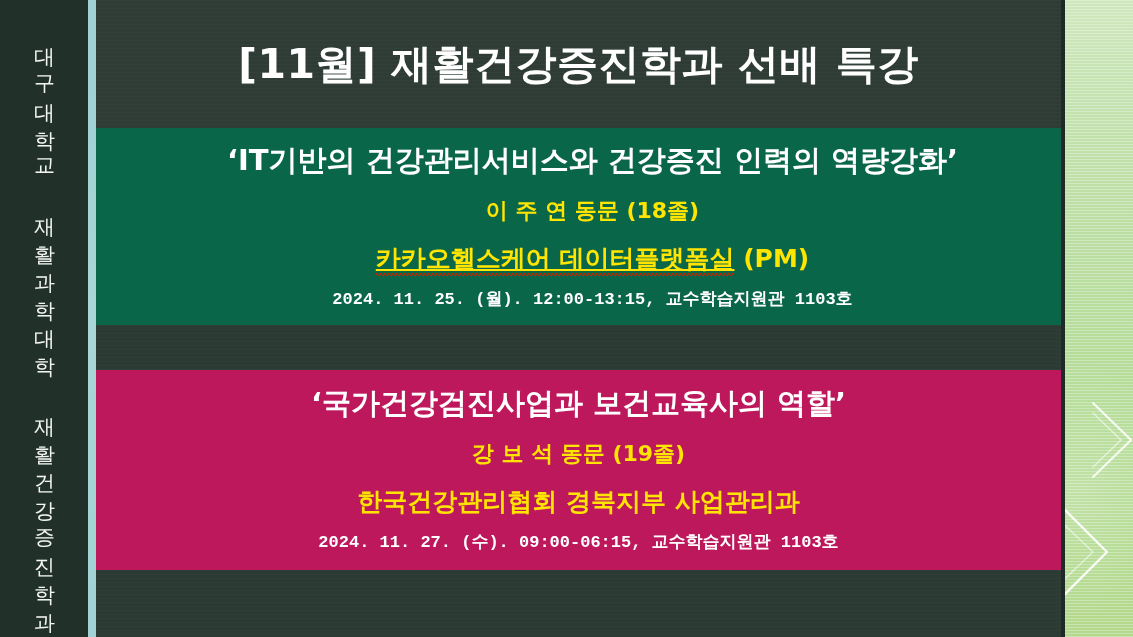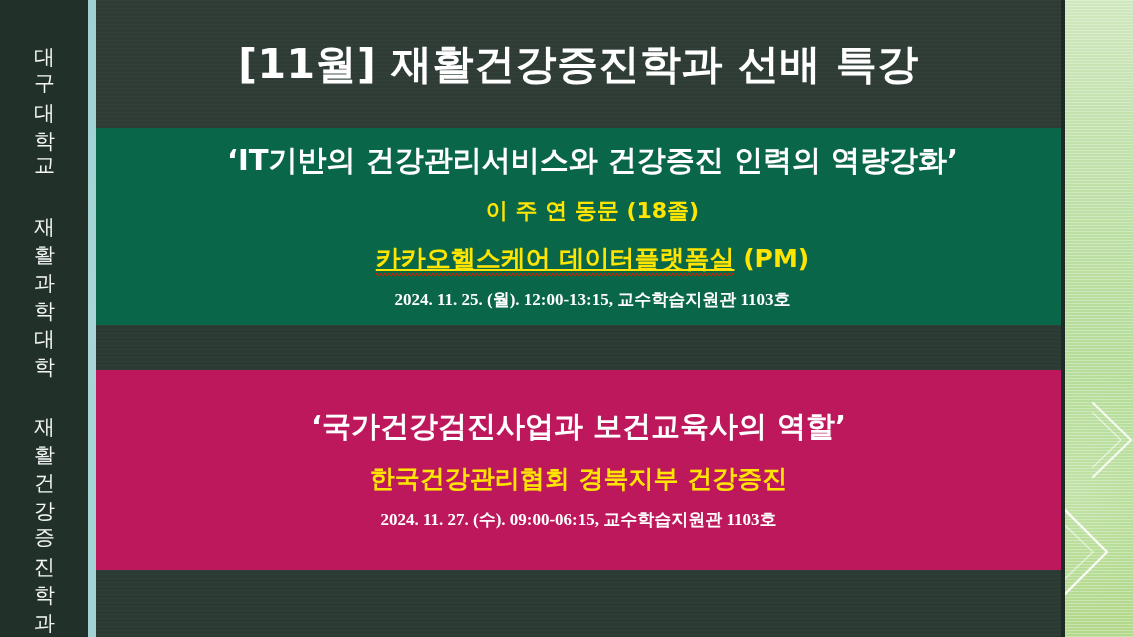--- a/index.html
+++ b/index.html
@@ -239,21 +239,21 @@
     background-position: 0 100%;
     padding-bottom: 3px;
   }
   .p-when {
     color: #ffffff;
     font-size: 17px;
     font-weight: bold;
     text-align: center;
     line-height: 1.2;
     margin: 0;
-    font-family: Liberation Serif, serif;
+    font-family: Liberation Mono, monospace;
   }
 
   
   .gap-tex {
     position: absolute;
     left: 0;
     width: 100%;
     background: repeating-linear-gradient(
       180deg,
       rgba(255,255,255,0.02) 0px,
@@ -301,18 +301,19 @@
 
     <div class="panel panel-1">
       <div class="p-topic">‘IT기반의 건강관리서비스와 건강증진 인력의 역량강화’</div>
       <div class="p-speaker">이 주 연  동문 (18졸)</div>
       <div class="p-affil"><span class="spell">카카오헬스케어 데이터플랫폼실</span><span> (PM)</span></div>
       <div class="p-when">2024. 11. 25. (월). 12:00-13:15, 교수학습지원관 1103호</div>
     </div>
 
     <div class="panel panel-2">
       <div class="p-topic">‘국가건강검진사업과 보건교육사의 역할’</div>
-      <div class="p-affil">한국건강관리협회 경북지부 건강증진</div>
+      <div class="p-speaker">강 보 석  동문 (19졸)</div>
+      <div class="p-affil">한국건강관리협회 경북지부 사업관리과</div>
       <div class="p-when">2024. 11. 27. (수). 09:00-06:15, 교수학습지원관 1103호</div>
     </div>
 
   </div>
 </div>
 
 </body></html>

